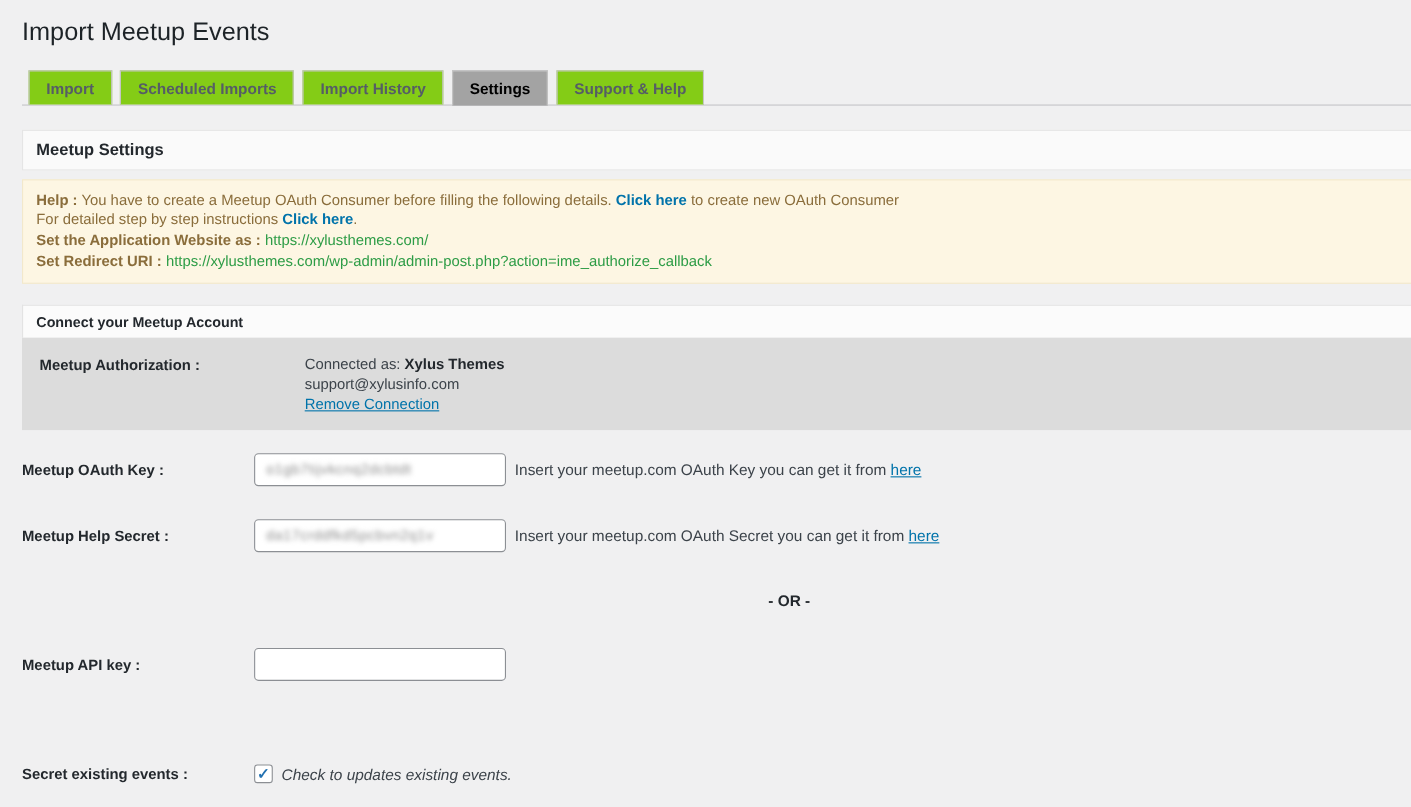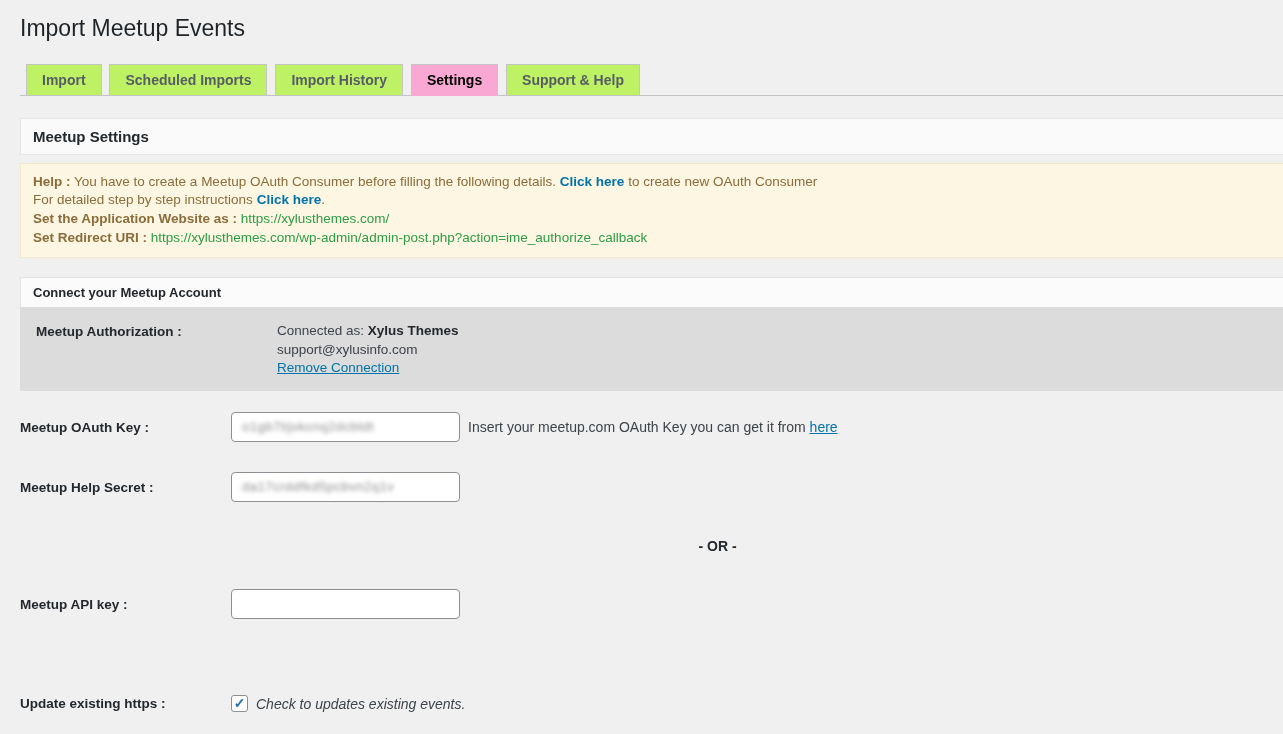--- a/index.html
+++ b/index.html
@@ -39,29 +39,29 @@
     border-bottom: 1px solid #c3c4c7;
     white-space: nowrap;
   }
   .nav-tab {
     display: inline-block;
     vertical-align: bottom;
     margin-right: 4px;
     padding: 7px 15px;
     border: 1px solid #c5c5c5;
     border-bottom: none;
-    background: #bef264;
+    background: #84cc16;
     color: #555d66;
     font-size: 14px; font-weight: 700;
     line-height: 16px;
     text-decoration: none;
     cursor: pointer;
   }
   .nav-tab.active {
-    background: #f9a8d4;
+    background: #a3a3a3;
     color: #000000;
     margin-bottom: -1px;
     padding-bottom: 8px;
   }
   
   .settings-header {
     margin-top: 22px;
     background: #fafafa;
     border: 1px solid #e5e5e5;
     padding: 9px 12px;
@@ -259,30 +259,34 @@
       <span>Insert your meetup.com OAuth Key you can get it from</span>
       <a class="desc-link">here</a>
     </div>
   </div>
 
   <div class="form-row row-oauth-secret">
     <div class="form-label">Meetup Help Secret :</div>
     <div class="text-input">
       <span class="masked-value">da17crddfkd5pcbvn2q1v</span>
     </div>
+    <div class="field-desc">
+      <span>Insert your meetup.com OAuth Secret you can get it from</span>
+      <a class="desc-link">here</a>
+    </div>
   </div>
 
   <div class="or-divider">- OR -</div>
 
   <div class="form-row row-api-key">
     <div class="form-label">Meetup API key :</div>
     <input class="text-input" type="text" value="" style="">
   </div>
 
   <div class="form-row row-update">
-    <div class="form-label">Update existing https :</div>
+    <div class="form-label">Secret existing events :</div>
     <span class="checkbox">
       <span class="check">✓</span>
     </span>
     <span class="checkbox-desc">Check to updates existing events.</span>
   </div>
 
 </div>
 
 </body></html>

